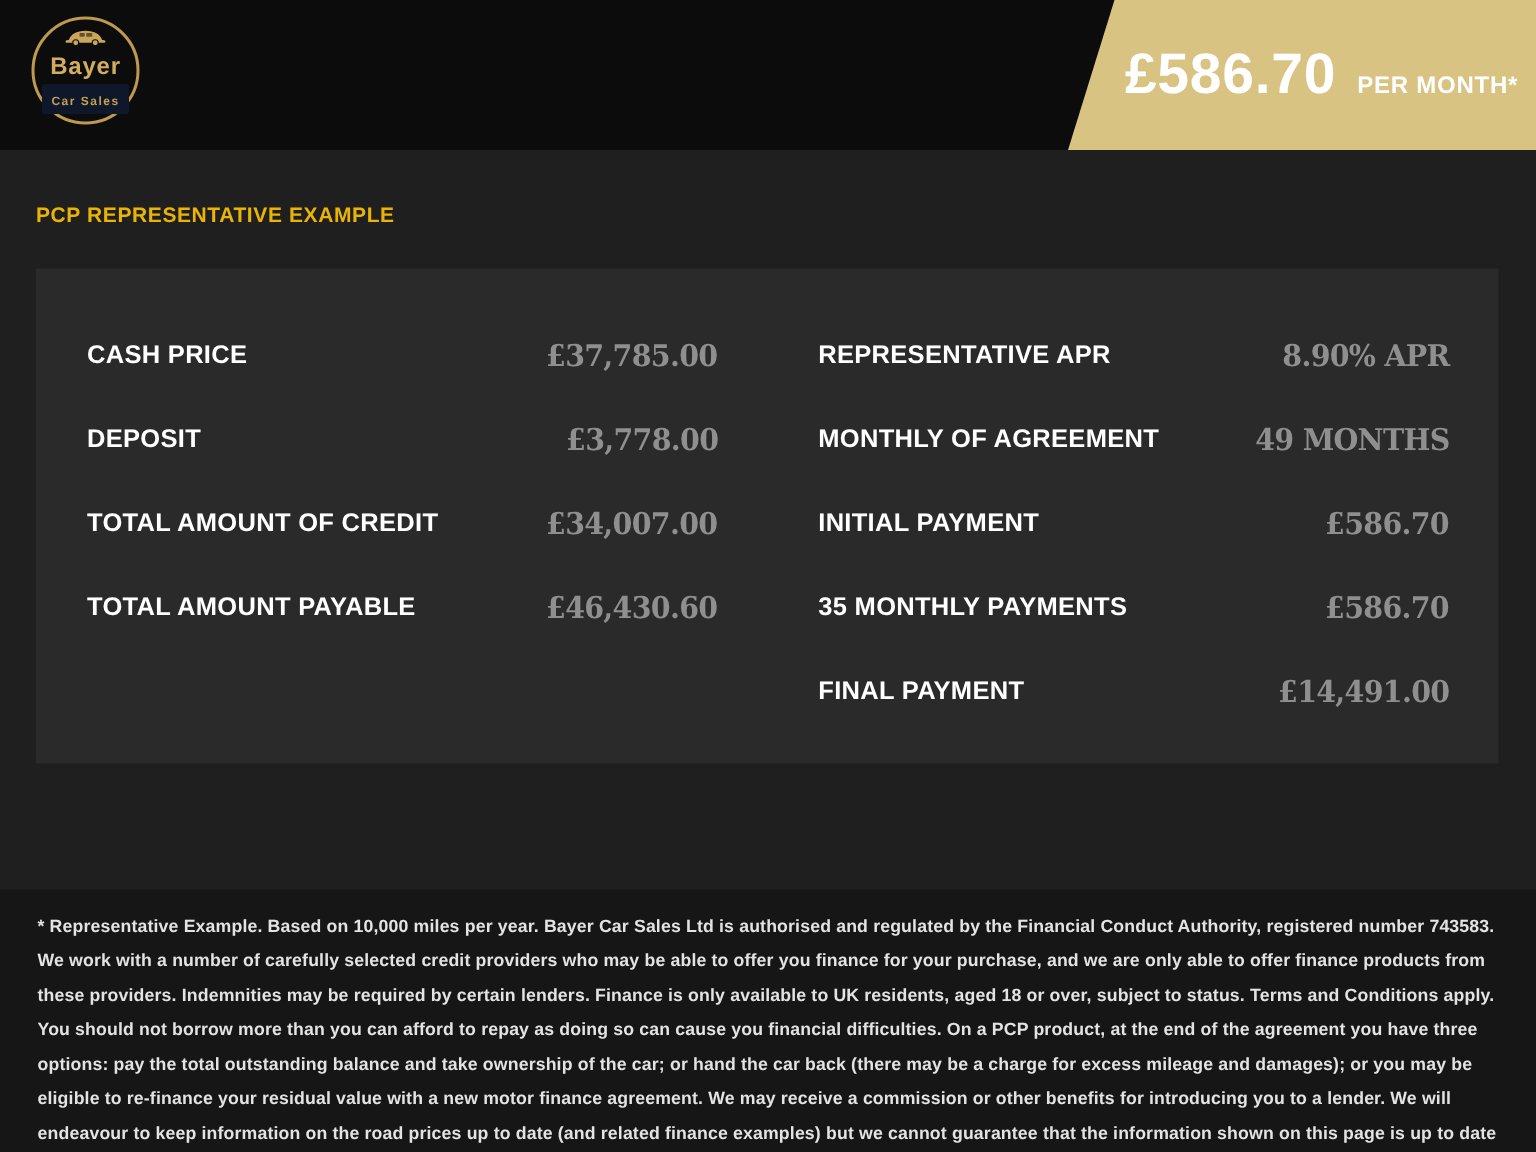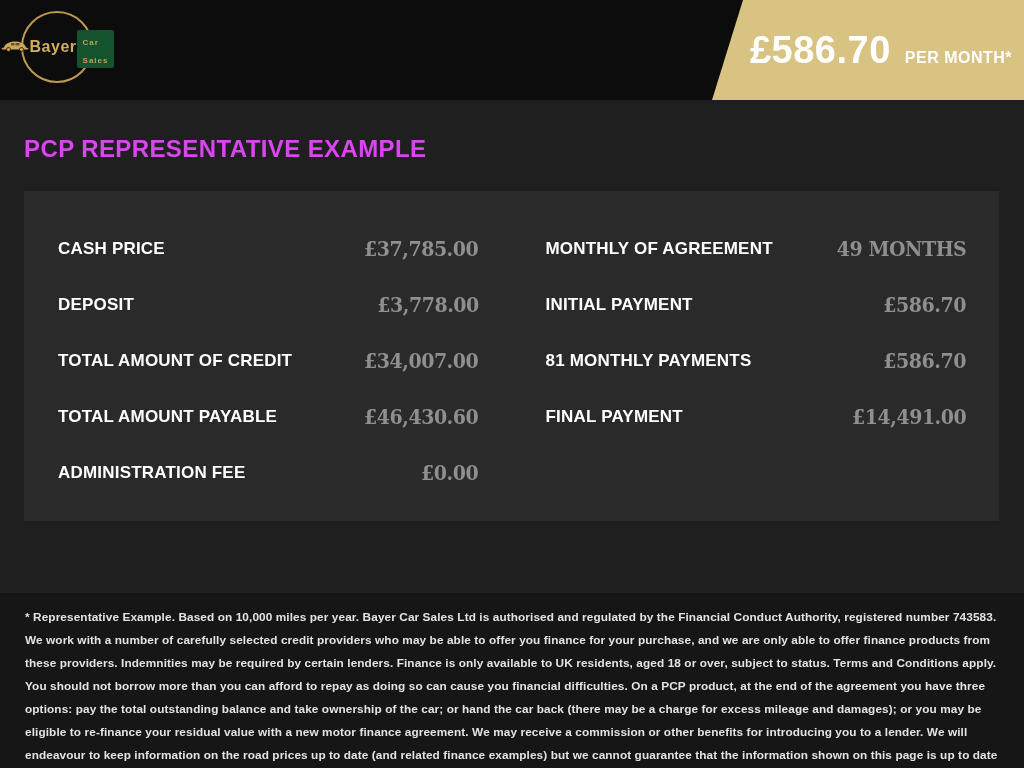--- a/index.html
+++ b/index.html
@@ -17,35 +17,36 @@
     height: 100px;
     background: #0c0c0c;
   }
   .logo {
     position: absolute;
     left: 21px; top: 11px;
     width: 72px; height: 72px;
     border-radius: 50%;
     border: 2px solid #bd9a4e;
     display: flex;
+    flex-direction: column;
     align-items: center;
     justify-content: center;
     cursor: pointer;
   }
   .logo .car { margin-bottom: 1px; }
   .logo .brand {
     color: #d3ad5f;
     font-weight: bold;
     font-size: 16px;
     line-height: 16px;
     letter-spacing: 0.5px;
   }
   .logo .sub-band {
     margin-top: 3px;
-    background: #14532d;
+    background: #0f172a;
     padding: 1px 6px;
     border-radius: 2px;
   }
   .logo .sub {
     color: #c49f53;
     font-weight: bold;
     font-size: 8px;
     letter-spacing: 1px;
   }
   .price-banner {
@@ -70,22 +71,22 @@
     font-size: 16px;
     font-weight: bold;
     letter-spacing: 0.5px;
     margin-left: 14px;
     margin-top: 16px;
   }
 
   
   .page-title {
     margin: 35px 0 0 24px;
-    color: #d946ef;
-    font-size: 24px;
+    color: #eab308;
+    font-size: 14px;
     font-weight: bold;
     letter-spacing: 0.4px;
   }
 
   
   .panels {
     display: flex;
     margin: 28px 25px 0 24px;
   }
   .panel {
@@ -175,37 +176,37 @@
       <span class="row-value">£3,778.00</span>
     </div>
     <div class="finance-row">
       <span class="row-label">TOTAL AMOUNT OF CREDIT</span>
       <span class="row-value">£34,007.00</span>
     </div>
     <div class="finance-row">
       <span class="row-label">TOTAL AMOUNT PAYABLE</span>
       <span class="row-value">£46,430.60</span>
     </div>
-    <div class="finance-row">
-      <span class="row-label">ADMINISTRATION FEE</span>
-      <span class="row-value">£0.00</span>
-    </div>
   </div>
 
   <div class="panel">
+    <div class="finance-row">
+      <span class="row-label">REPRESENTATIVE APR</span>
+      <span class="row-value">8.90% APR</span>
+    </div>
     <div class="finance-row">
       <span class="row-label">MONTHLY OF AGREEMENT</span>
       <span class="row-value">49 MONTHS</span>
     </div>
     <div class="finance-row">
       <span class="row-label">INITIAL PAYMENT</span>
       <span class="row-value">£586.70</span>
     </div>
     <div class="finance-row">
-      <span class="row-label">81 MONTHLY PAYMENTS</span>
+      <span class="row-label">35 MONTHLY PAYMENTS</span>
       <span class="row-value">£586.70</span>
     </div>
     <div class="finance-row">
       <span class="row-label">FINAL PAYMENT</span>
       <span class="row-value">£14,491.00</span>
     </div>
   </div>
 
 </div>
 

